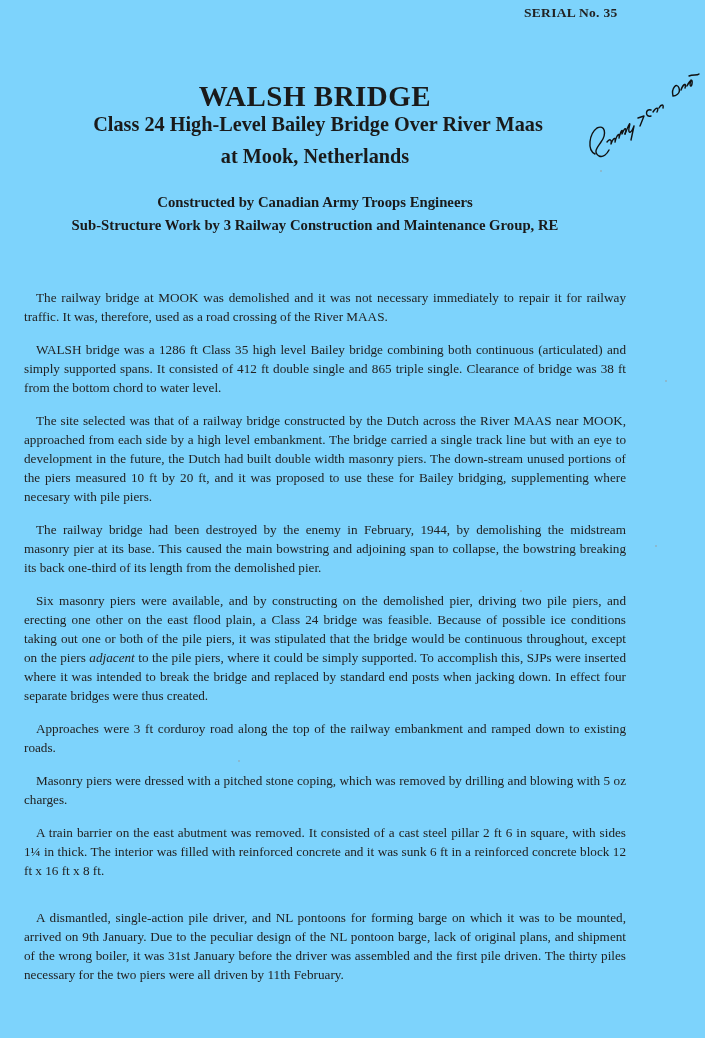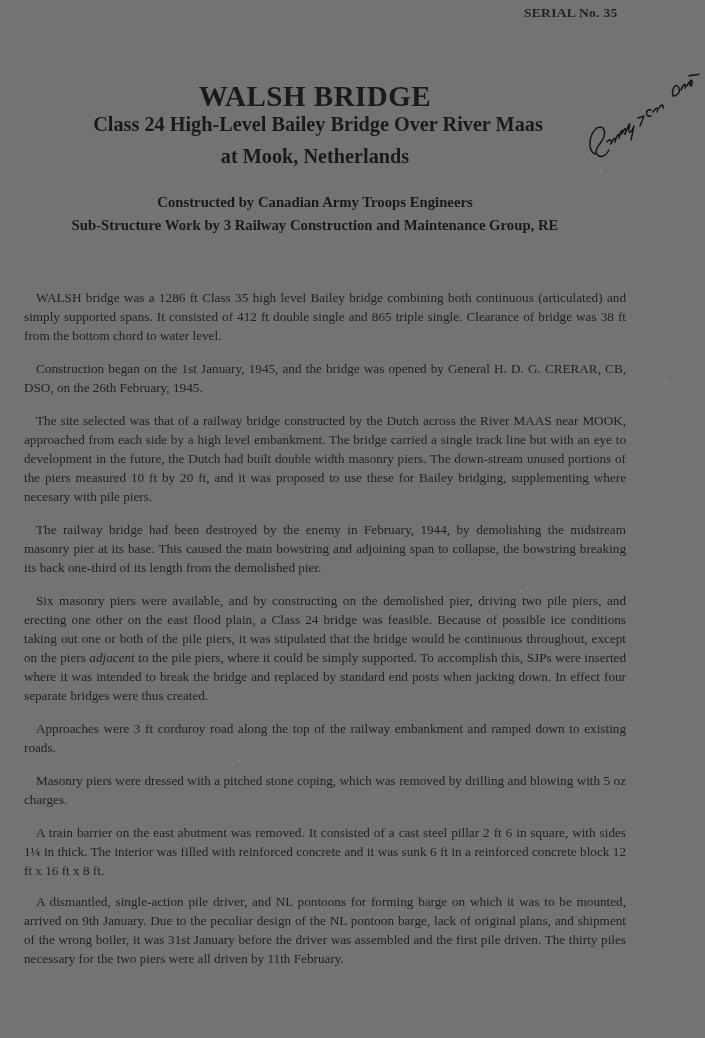--- a/index.html
+++ b/index.html
@@ -13,21 +13,21 @@
       overflow: hidden;
       position: relative;
       font-family: "Liberation Serif", "DejaVu Serif", serif;
       color: #1c1c1c;
     }
     .page {
       position: absolute;
       left: 0; top: 0;
       width: 705px;
       height: 1038px;
-      background: #737373;
+      background: #7dd3fc;
     }
     .serial {
       position: absolute;
       top: 5px;
       left: 524px;
       font-size: 13.5px;
       font-weight: bold;
       letter-spacing: 0.3px;
       color: #222;
     }
@@ -62,21 +62,21 @@
       line-height: 19px;
       text-align: justify;
       color: #222;
     }
     .para {
       margin: 0 0 14px 0;
       text-indent: 12px;
       hyphens: none;
     }
     .para em { }
-    .para.tight { margin-bottom: 12px; }
+    .para.tight { margin-bottom: 28px; }
 
     .speck {
       position: absolute;
       width: 2px; height: 2px;
       background: #999;
       border-radius: 50%;
       opacity: 0.6;
     }
   </style>
 </head>
@@ -104,22 +104,22 @@
       <path d="M53 46 L 59 44 L 55 54"></path>
 
       <path d="M66 38 C 60 36, 60 46, 66 44 M 68 40 C 72 34, 74 36, 72 40 M 74 36 C 76 32, 79 32, 78 36"></path>
 
       <path d="M88 24 C 86 16, 92 10, 94 16 C 96 22, 90 24, 88 24 M 96 18 C 98 12, 102 10, 100 16 M 102 14 C 105 8, 108 6, 107 12 C 106 16, 104 14, 106 8"></path>
       <path d="M104 4 C 108 2, 112 4, 114 2"></path>
     </g>
   </svg>
 
   <div class="body-text">
+    <p class="para">The railway bridge at MOOK was demolished and it was not necessary immediately to repair it for railway traffic. It was, therefore, used as a road crossing of the River MAAS.</p>
     <p class="para">WALSH bridge was a 1286 ft Class 35 high level Bailey bridge combining both continuous (articulated) and simply supported spans. It consisted of 412 ft double single and 865 triple single. Clearance of bridge was 38 ft from the bottom chord to water level.</p>
-    <p class="para">Construction began on the 1st January, 1945, and the bridge was opened by General H. D. G. CRERAR, CB, DSO, on the 26th February, 1945.</p>
     <p class="para">The site selected was that of a railway bridge constructed by the Dutch across the River MAAS near MOOK, approached from each side by a high level embankment. The bridge carried a single track line but with an eye to development in the future, the Dutch had built double width masonry piers. The down-stream unused portions of the piers measured 10 ft by 20 ft, and it was proposed to use these for Bailey bridging, supplementing where necesary with pile piers.</p>
     <p class="para">The railway bridge had been destroyed by the enemy in February, 1944, by demolishing the midstream masonry pier at its base. This caused the main bowstring and adjoining span to collapse, the bowstring breaking its back one-third of its length from the demolished pier.</p>
     <p class="para"><span>Six masonry piers were available, and by constructing on the demolished pier, driving two pile piers, and erecting one other on the east flood plain, a Class 24 bridge was feasible. Because of possible ice conditions taking out one or both of the pile piers, it was stipulated that the bridge would be continuous throughout, except on the piers </span><em>adjacent</em><span> to the pile piers, where it could be simply supported. To accomplish this, SJPs were inserted where it was intended to break the bridge and replaced by standard end posts when jacking down. In effect four separate bridges were thus created.</span></p>
     <p class="para">Approaches were 3 ft corduroy road along the top of the railway embankment and ramped down to existing roads.</p>
     <p class="para">Masonry piers were dressed with a pitched stone coping, which was removed by drilling and blowing with 5 oz charges.</p>
     <p class="para tight">A train barrier on the east abutment was removed. It consisted of a cast steel pillar 2 ft 6 in square, with sides 1¼ in thick. The interior was filled with reinforced concrete and it was sunk 6 ft in a reinforced concrete block 12 ft x 16 ft x 8 ft.</p>
     <p class="para">A dismantled, single-action pile driver, and NL pontoons for forming barge on which it was to be mounted, arrived on 9th January. Due to the peculiar design of the NL pontoon barge, lack of original plans, and shipment of the wrong boiler, it was 31st January before the driver was assembled and the first pile driven. The thirty piles necessary for the two piers were all driven by 11th February.</p>
 
   </div>
 

